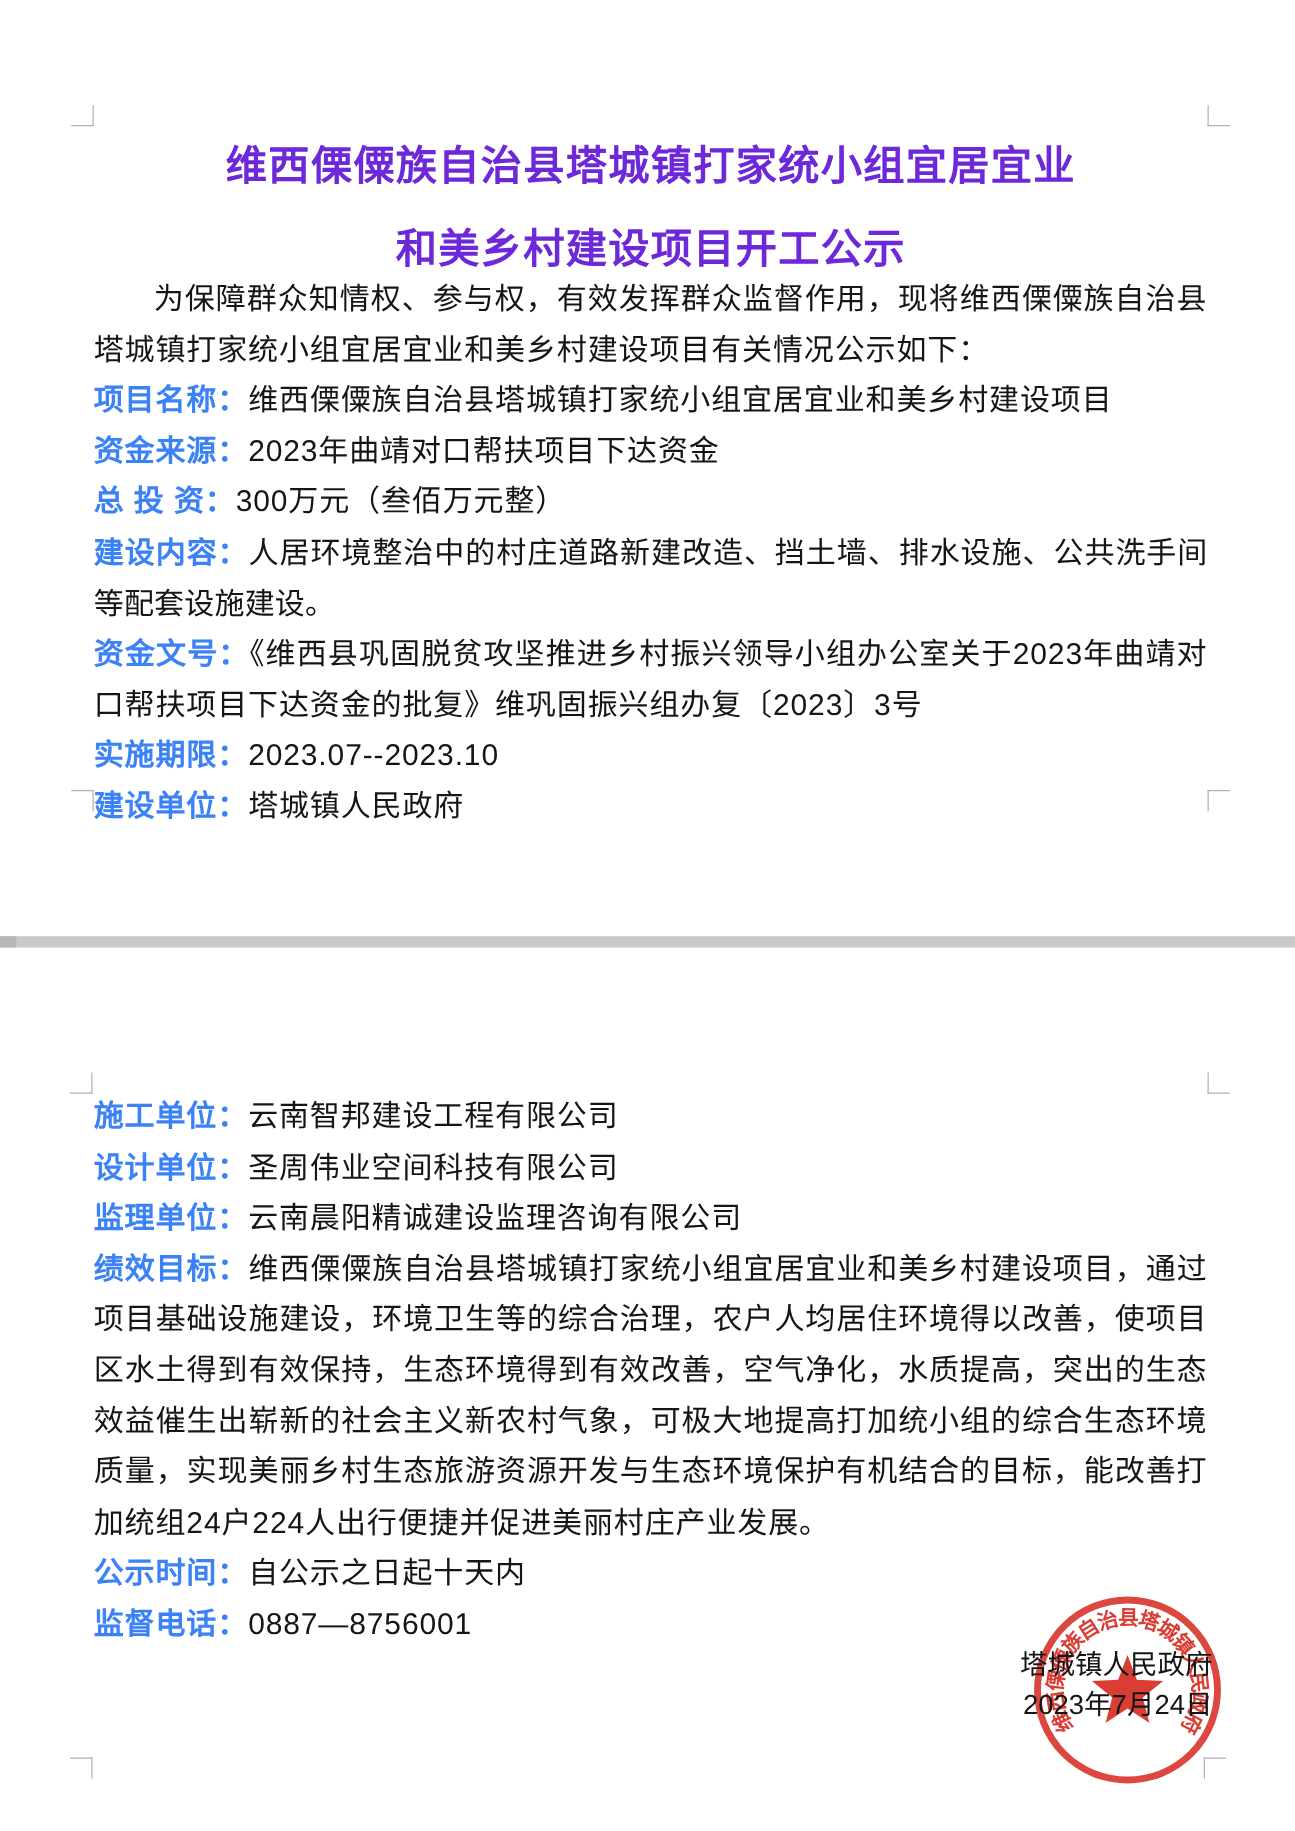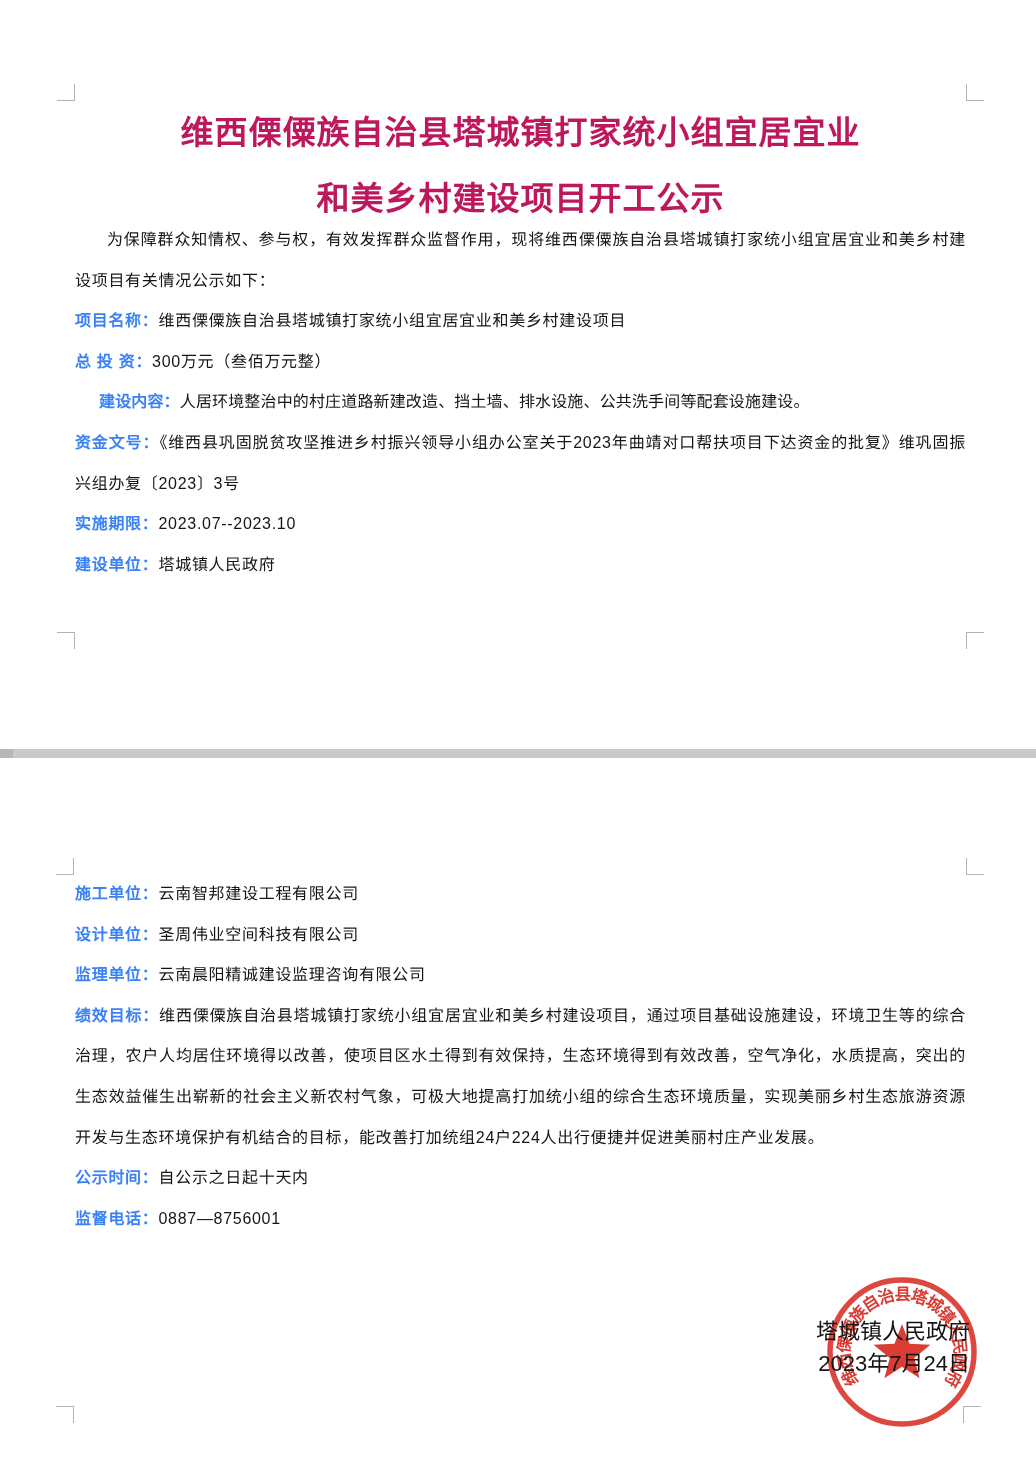--- a/index.html
+++ b/index.html
@@ -44,37 +44,37 @@
   
   .doc-title {
     position: absolute;
     left: 75px; top: 100px;
     width: 891px;
     text-align: center;
     font-size: 33px;
     font-weight: bold;
     line-height: 66px;
     letter-spacing: 1px;
-    color: #be185d;
+    color: #6d28d9;
   }
   .body-block {
     position: absolute;
     left: 75px;
     width: 891px;
-    font-size: 16px;
+    font-size: 24px;
     line-height: 40.6px;
     letter-spacing: 0.7px;
     text-align: justify;
     color: #151515;
   }
   .body-block.p1 { top: 220px; }
   .body-block.p2 { top: 874px; }
   .body-block p { margin: 0; }
   .body-block p.intro { text-indent: 2em; }
-  .body-block p.tight { letter-spacing: 0.15px; margin-left: 24px; }
+  .body-block p.tight { letter-spacing: 0.15px; }
   .body-block b { font-weight: bold; color: #3b82f6; }
 
   
   .seal-svg {
     position: absolute;
     left: 822px; top: 1272px;
     width: 160px; height: 160px;
   }
   .signature {
     position: absolute;
@@ -98,20 +98,21 @@
   <div class="mark br" style="left:966px; top:632px;"></div>
 
   <div class="doc-title">
     <div>维西傈僳族自治县塔城镇打家统小组宜居宜业</div>
     <div>和美乡村建设项目开工公示</div>
   </div>
 
   <div class="body-block p1">
     <p class="intro">为保障群众知情权、参与权，有效发挥群众监督作用，现将维西傈僳族自治县塔城镇打家统小组宜居宜业和美乡村建设项目有关情况公示如下：</p>
     <p><b>项目名称：</b><span>维西傈僳族自治县塔城镇打家统小组宜居宜业和美乡村建设项目</span></p>
+    <p><b>资金来源：</b><span>2023年曲靖对口帮扶项目下达资金</span></p>
     <p><b>总 投 资：</b><span>300万元（叁佰万元整）</span></p>
     <p class="tight"><b>建设内容：</b><span>人居环境整治中的村庄道路新建改造、挡土墙、排水设施、公共洗手间等配套设施建设。</span></p>
     <p><b>资金文号：</b><span>《维西县巩固脱贫攻坚推进乡村振兴领导小组办公室关于2023年曲靖对口帮扶项目下达资金的批复》维巩固振兴组办复〔2023〕3号</span></p>
     <p><b>实施期限：</b><span>2023.07--2023.10</span></p>
     <p><b>建设单位：</b><span>塔城镇人民政府</span></p>
   </div>
 
   <div class="divider">
       <div class="nub"></div>
     </div>

